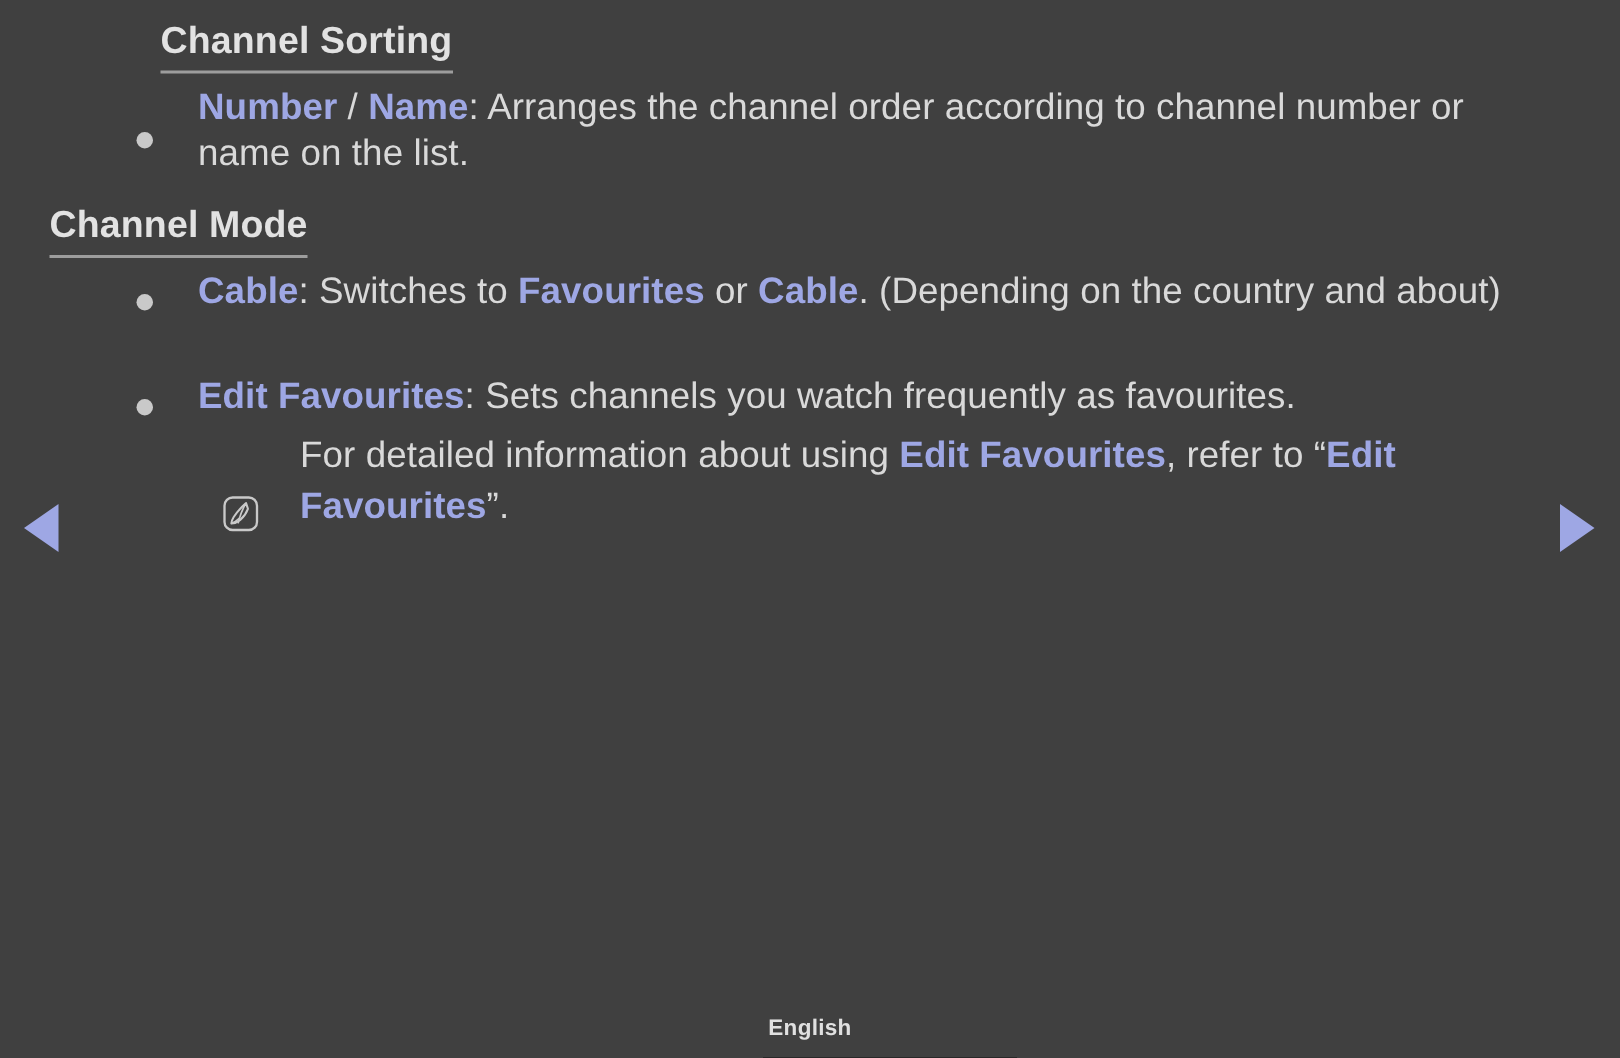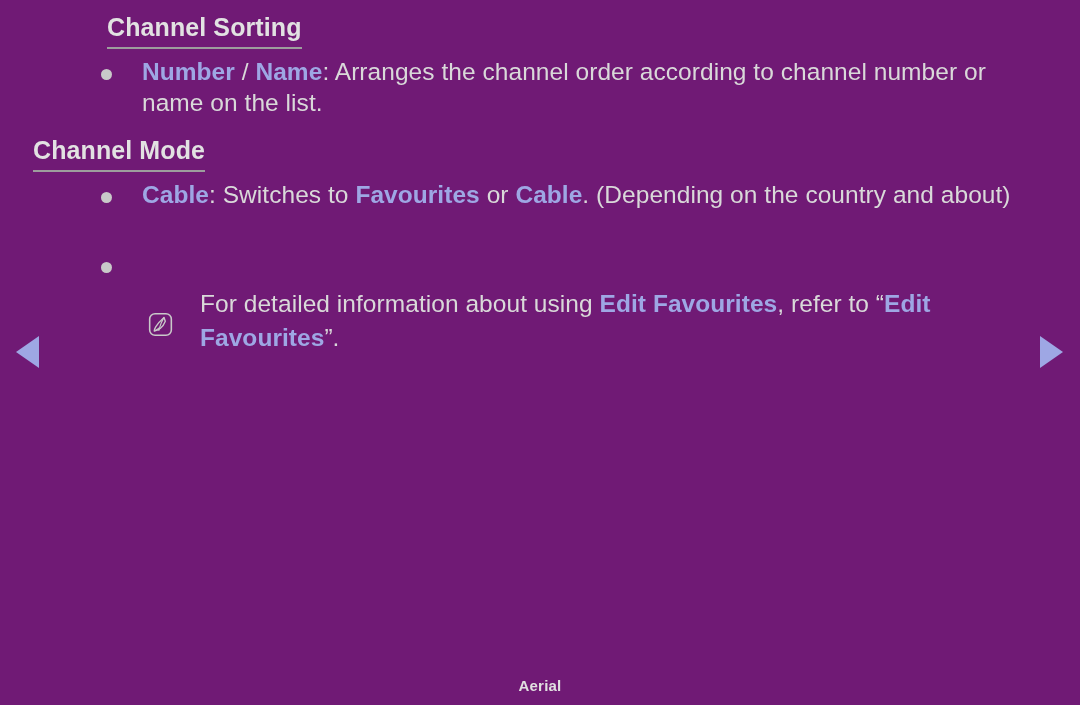--- a/index.html
+++ b/index.html
@@ -12,21 +12,21 @@
     height: 705px;
     position: relative;
     overflow: hidden;
     font-family: "Liberation Sans", sans-serif;
     -webkit-font-smoothing: antialiased;
   }
 
   #page {
     position: absolute;
     inset: 0;
-    background: #701a75;
+    background: #404040;
   }
 
   .content {
     position: absolute;
     left: 0;
     top: 0;
     width: 1080px;
   }
 
   
@@ -42,24 +42,24 @@
   }
   .heading-row {
     padding-left: 107px;
   }
   #heading-sorting-row { position: absolute; top: 14px; left: 0; }
   #heading-mode-row    { position: absolute; top: 137px; left: 0; padding-left: 33px; }
 
   
   .bullet-item {
     position: absolute;
-    left: 101px;
+    left: 91px;
     width: 925px;
     display: flex;
-    align-items: flex-start;
+    align-items: center;
   }
   .bullet-dot {
     flex: 0 0 auto;
     width: 11px;
     height: 11px;
     border-radius: 50%;
     background: #c9c9c9;
     margin-top: 13px;
     margin-right: 0;
   }
@@ -75,21 +75,21 @@
     color: #9EA7E4;
     font-weight: 700;
   }
 
   
   .note-item {
     position: absolute;
     left: 148px;
     width: 890px;
     display: flex;
-    align-items: center;
+    align-items: flex-end;
   }
   .note-icon {
     flex: 0 0 auto;
     width: 25px;
     height: 25px;
     margin-top: 7px;
   }
   .note-text {
     margin-left: 27px;
     color: #D9D9D9;
@@ -158,35 +158,36 @@
       <span class="heading">Channel Mode</span>
     </div>
 
     <div class="bullet-item" id="item-aerial">
       <span class="bullet-dot"></span>
       <span class="bullet-text"><span class="hl">Cable</span><span>: Switches to </span><span class="hl">Favourites</span><span> or </span><span class="hl">Cable</span><span>. (Depending on the country and about)</span></span>
     </div>
 
     <div class="bullet-item" id="item-editfav">
       <span class="bullet-dot"></span>
+      <span class="bullet-text"><span class="hl">Edit Favourites</span><span>: Sets channels you watch frequently as favourites.</span></span>
     </div>
 
     <div class="note-item" id="note-editfav">
       <span class="note-icon">
         <svg viewBox="0 0 24 24" width="25" height="25" aria-hidden="true">
           <rect x="1.6" y="1.6" width="20.8" height="20.8" rx="5.2" ry="5.2" fill="none" stroke="#C9C9C9" stroke-width="1.5"></rect>
           <path d="M15.4 5.2 C12.4 7.8 9.6 10.8 7.4 14.2 C6.6 15.5 6.1 16.8 6.0 18.2
                    C8.2 18.1 10.1 17.2 11.7 15.9 C14.0 14.0 15.6 11.6 16.6 8.9 Z" fill="none" stroke="#C9C9C9" stroke-width="1.3" stroke-linejoin="round"></path>
           <path d="M15.4 5.2 C13.6 8.2 12.2 11.4 11.2 14.8 C10.8 16.0 10.5 17.1 10.3 18.2" fill="none" stroke="#C9C9C9" stroke-width="1.1"></path>
           <path d="M6.0 18.2 C7.9 17.4 9.6 16.3 11.0 14.9" fill="none" stroke="#C9C9C9" stroke-width="1.0"></path>
         </svg>
       </span>
       <span class="note-text"><span>For detailed information about using </span><span class="hl">Edit Favourites</span><span>, refer to “</span><span class="hl">Edit Favourites</span><span>”.</span></span>
     </div>
 
   </div>
 
   <div class="nav-arrow" id="nav-prev"></div>
   <div class="nav-arrow" id="nav-next"></div>
 
-  <div id="footer-language">Aerial</div>
+  <div id="footer-language">English</div>
 
 </div>
 
 </body></html>

